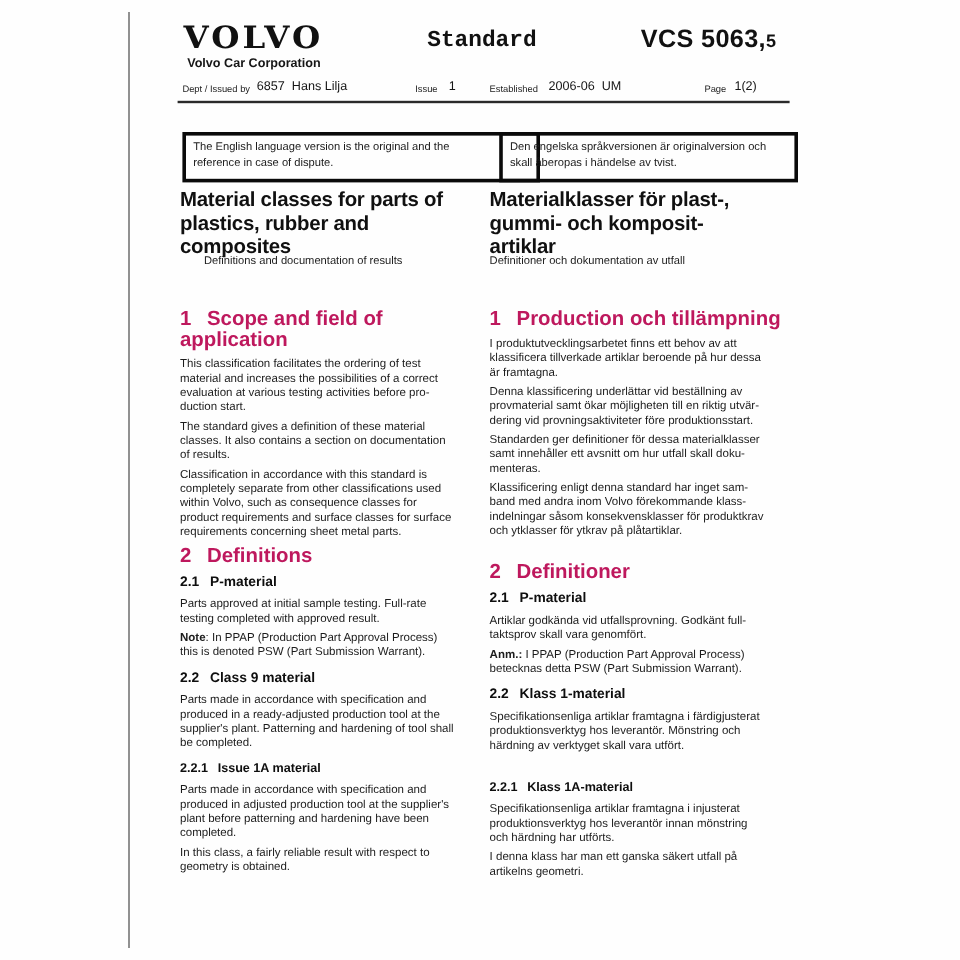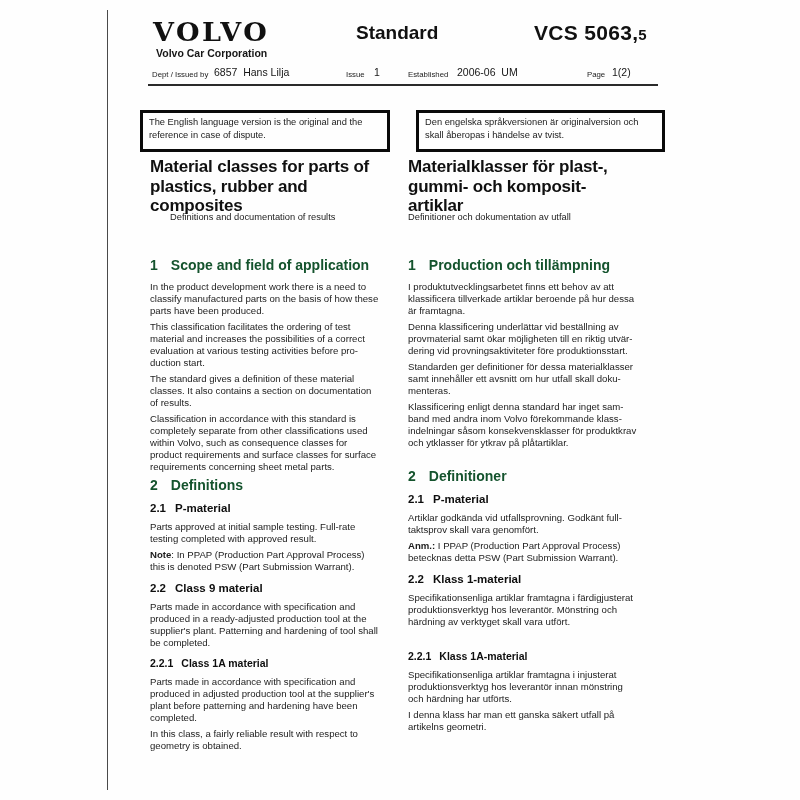--- a/index.html
+++ b/index.html
@@ -14,55 +14,55 @@
   .scan-edge { position:absolute; left:107px; top:10px; width:1px; height:780px; background:#4a4a4a; }
 
   
   .logo {
     position:absolute; left:153px; top:17px;
     font-family:"DejaVu Serif", serif; font-weight:bold;
     font-size:27px; letter-spacing:2.5px; color:#111;
     transform:scaleY(0.95); transform-origin:top left;
   }
   .company { position:absolute; left:156px; top:47px; font-size:10.5px; font-weight:bold; color:#161616; }
-  .doc-type { position:absolute; left:356px; top:22px; font-size:19px; font-weight:bold; color:#111; }
+  .doc-type { position:absolute; left:356px; top:22px; font-size:19px; font-weight:bold; color:#111;font-family:Liberation Mono, monospace; }
   .doc-num  { position:absolute; left:534px; top:21px; font-size:21px; font-weight:bold; color:#111; letter-spacing:0.3px; }
   .doc-num .suffix { font-size:15px; }
   .hlbl { position:absolute; font-size:7.8px; color:#222; white-space:pre; }
   .hval { position:absolute; font-size:10.5px; color:#161616; white-space:pre; }
   .rule { position:absolute; left:148px; top:84px; width:510px; height:2px; background:#2a2a2a; }
 
   
   .box {
     position:absolute; top:110px; height:42px; box-sizing:border-box;
     border:3px solid #0a0a0a; padding:3px 6px;
     font-size:9.3px; line-height:12.5px; white-space:pre-line; color:#1a1a1a;
   }
-  .box-en { left:140px; width:250px; }
+  .box-en { left:152px; width:298px; }
   .box-sv { left:404px; width:249px;margin-left:12px; }
 
   
   .title {
     position:absolute; top:157px; width:262px;
     font-weight:bold; font-size:17px; line-height:19.5px;
     letter-spacing:-0.2px; white-space:pre-line; color:#101010;
   }
   .title-en { left:150px; }
   .title-sv { left:408px; }
   .subtitle { position:absolute; top:212px; font-size:9.3px; color:#1c1c1c; }
   .subtitle-en { left:150px;padding-left:20px; }
   .subtitle-sv { left:408px; }
 
   
   .col { position:absolute; top:257px; width:248px; font-size:9.6px; line-height:12px; color:#1c1c1c; }
   .col-en { left:150px; }
   .col-sv { left:408px; }
   .col p { margin:0 0 4px 0; white-space:pre-line; }
   .col p b { font-weight:bold; }
-  .h1v { font-size:14px; line-height:17px; font-weight:bold; margin:0 0 7px 0; color:#14532d; }
+  .h1v { font-size:17px; line-height:17px; font-weight:bold; margin:0 0 7px 0; color:#be185d; }
   .h1v .hnum { display:inline-block; margin-right:13px; }
   .h3v { font-size:11.5px; line-height:14px; font-weight:bold; margin:0 0 6px 0; color:#0e0e0e; }
   .h3v .hnum { display:inline-block; margin-right:9px; }
   .h4v { font-size:10.5px; line-height:13px; font-weight:bold; margin:0 0 6px 0; color:#0e0e0e; }
   .h4v .hnum { display:inline-block; margin-right:8px; }
   .mt12 { margin-top:12px; }
   .mt19 { margin-top:19px; }
   .mt8  { margin-top:8px; }
   .mt22 { margin-top:22px; }
   .mt28 { margin-top:28px; }
@@ -99,23 +99,20 @@
 plastics, rubber and
 composites</div>
   <div class="title title-sv">Materialklasser för plast-,
 gummi- och komposit-
 artiklar</div>
   <div class="subtitle subtitle-en">Definitions and documentation of results</div>
   <div class="subtitle subtitle-sv">Definitioner och dokumentation av utfall</div>
 
   <div class="col col-en">
     <div class="h1v"><span class="hnum">1</span><span>Scope and field of application</span></div>
-    <p>In the product development work there is a need to
-classify manufactured parts on the basis of how these
-parts have been produced.</p>
     <p>This classification facilitates the ordering of test
 material and increases the possibilities of a correct
 evaluation at various testing activities before pro-
 duction start.</p>
     <p>The standard gives a definition of these material
 classes. It also contains a section on documentation
 of results.</p>
     <p>Classification in accordance with this standard is
 completely separate from other classifications used
 within Volvo, such as consequence classes for
@@ -125,21 +122,21 @@
     <div class="h3v"><span class="hnum">2.1</span><span>P-material</span></div>
     <p>Parts approved at initial sample testing. Full-rate
 testing completed with approved result.</p>
     <p><b>Note</b><span>: In PPAP (Production Part Approval Process)
 this is denoted PSW (Part Submission Warrant).</span></p>
     <div class="h3v mt8"><span class="hnum">2.2</span><span>Class 9 material</span></div>
     <p>Parts made in accordance with specification and
 produced in a ready-adjusted production tool at the
 supplier's plant. Patterning and hardening of tool shall
 be completed.</p>
-    <div class="h4v mt8"><span class="hnum">2.2.1</span><span>Class 1A material</span></div>
+    <div class="h4v mt8"><span class="hnum">2.2.1</span><span>Issue 1A material</span></div>
     <p>Parts made in accordance with specification and
 produced in adjusted production tool at the supplier's
 plant before patterning and hardening have been
 completed.</p>
     <p>In this class, a fairly reliable result with respect to
 geometry is obtained.</p>
   </div>
 
   <div class="col col-sv">
     <div class="h1v"><span class="hnum">1</span><span>Production och tillämpning</span></div>

